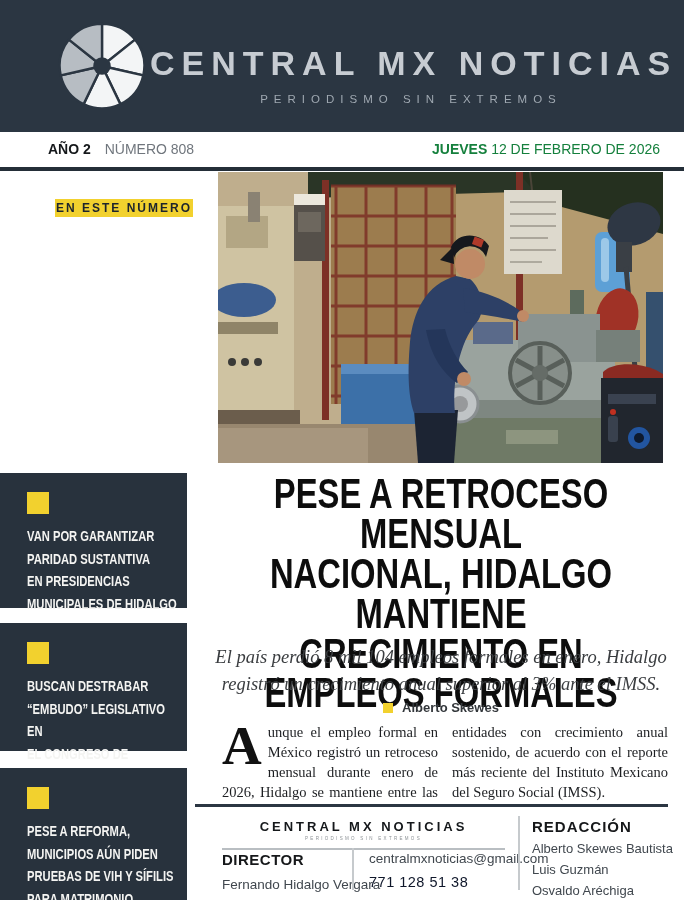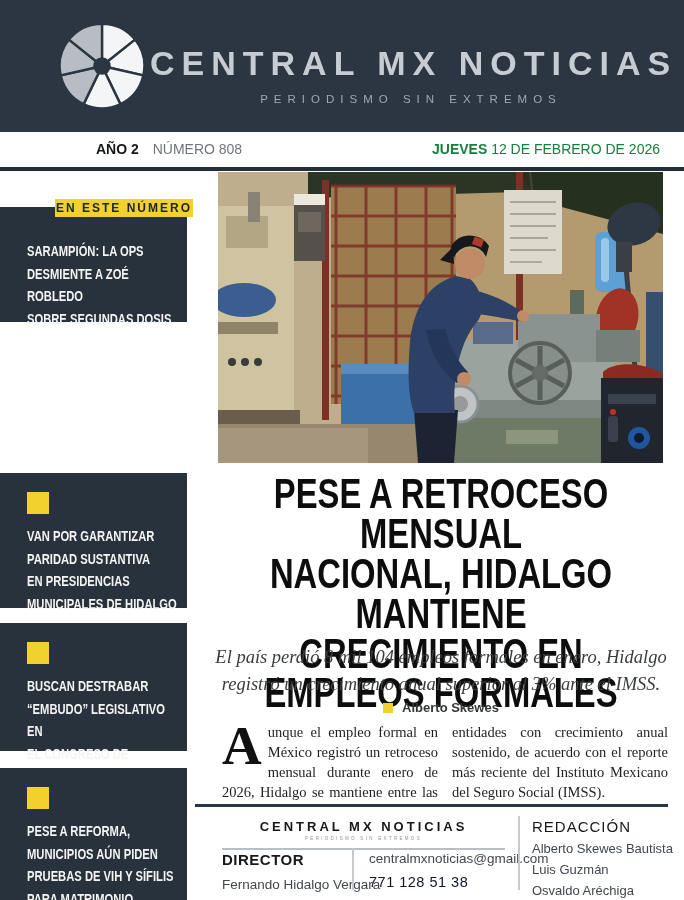--- a/index.html
+++ b/index.html
@@ -14,21 +14,21 @@
   .mast-title{
     position:absolute;left:150px;top:44px;width:522px;text-align:center;
     color:#c7ccd2;font-size:34px;font-weight:bold;letter-spacing:7px;white-space:nowrap;
   }
   .mast-tagline{
     position:absolute;left:150px;top:93px;width:522px;text-align:center;
     color:#9fa8b1;font-size:11.5px;letter-spacing:6px;white-space:nowrap;
   }
   
   .datebar{position:absolute;left:0;top:132px;width:684px;height:35px;background:#ffffff;}
-  .datebar .left{position:absolute;left:48px;top:9px;font-size:14px;color:#15181b;margin-left:48px;}
+  .datebar .left{position:absolute;left:48px;top:9px;font-size:14px;color:#15181b;}
   .datebar .left .issue{color:#70767d;font-weight:normal;margin-left:10px;}
   .datebar .right{position:absolute;right:24px;top:9px;font-size:14px;color:#15803d;}
   .bold{font-weight:bold;}
   .rule-dark{position:absolute;left:0;top:167px;width:684px;height:4px;background:#242e38;}
   
   .tab{
     position:absolute;left:27px;top:199px;width:138px;height:18px;background:#f2d12e;
     text-align:center;font-size:12px;font-weight:bold;letter-spacing:2px;color:#1d242c;
     line-height:18px;z-index:3;margin-left:28px;
   }
@@ -78,21 +78,21 @@
   .fm-rule{margin-top:7px;height:2px;background:#b9bec2;}
   .director{position:absolute;left:222px;top:851px;}
   .flabel{font-size:15px;font-weight:bold;color:#16181a;letter-spacing:0.5px;}
   .fvalue{font-size:13.5px;color:#40474e;margin-top:9px;}
   .vdiv1{position:absolute;left:352px;top:848px;width:2px;height:42px;background:#c6cacd;}
   .contact{position:absolute;left:369px;top:851px;}
   .contact .email{font-size:13.5px;color:#40474e;}
   .contact .phone{font-size:14.5px;color:#0f172a;margin-top:8px;letter-spacing:0.5px;}
   .vdiv2{position:absolute;left:518px;top:816px;width:2px;height:74px;background:#c6cacd;}
   .staff{position:absolute;left:532px;top:818px;}
-  .staff .flabel{letter-spacing:1px;font-weight:400;}
+  .staff .flabel{letter-spacing:1px;font-weight:700;}
   .staff .name{font-size:13px;color:#40474e;margin-top:6px;}
   .staff .name:first-of-type{margin-top:10px;}
 </style>
 </head>
 <body>
 
 <div class="page">
 
   <div class="header">
     <svg class="logo" viewBox="0 0 100 100">
@@ -117,25 +117,20 @@
       <span class="issue">NÚMERO 808</span>
     </div>
     <div class="right">
       <span class="bold">JUEVES</span><span> 12 DE FEBRERO DE 2026</span>
     </div>
   </div>
   <div class="rule-dark"></div>
 
   <div class="tab">EN ESTE NÚMERO</div>
 
-  <div class="sbox sb1">
-    <div class="txt">SARAMPIÓN: LA OPS
-DESMIENTE A ZOÉ ROBLEDO
-SOBRE SEGUNDAS DOSIS</div>
-  </div>
 
 
   <div class="sbox sb3">
     <div class="bullet"></div>
     <div class="txt">VAN POR GARANTIZAR
 PARIDAD SUSTANTIVA
 EN PRESIDENCIAS
 MUNICIPALES DE HIDALGO</div>
   </div>
 

